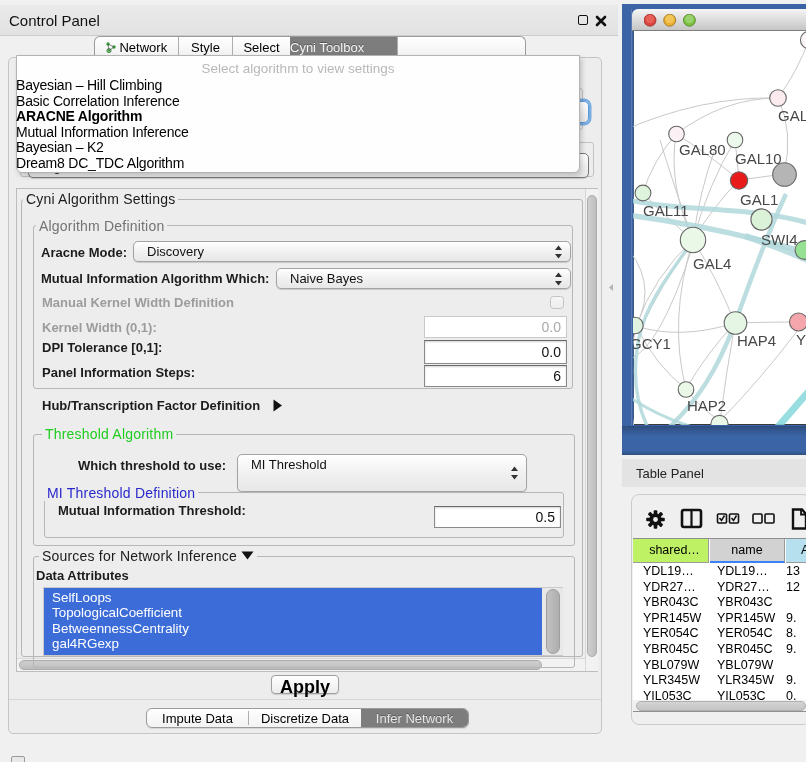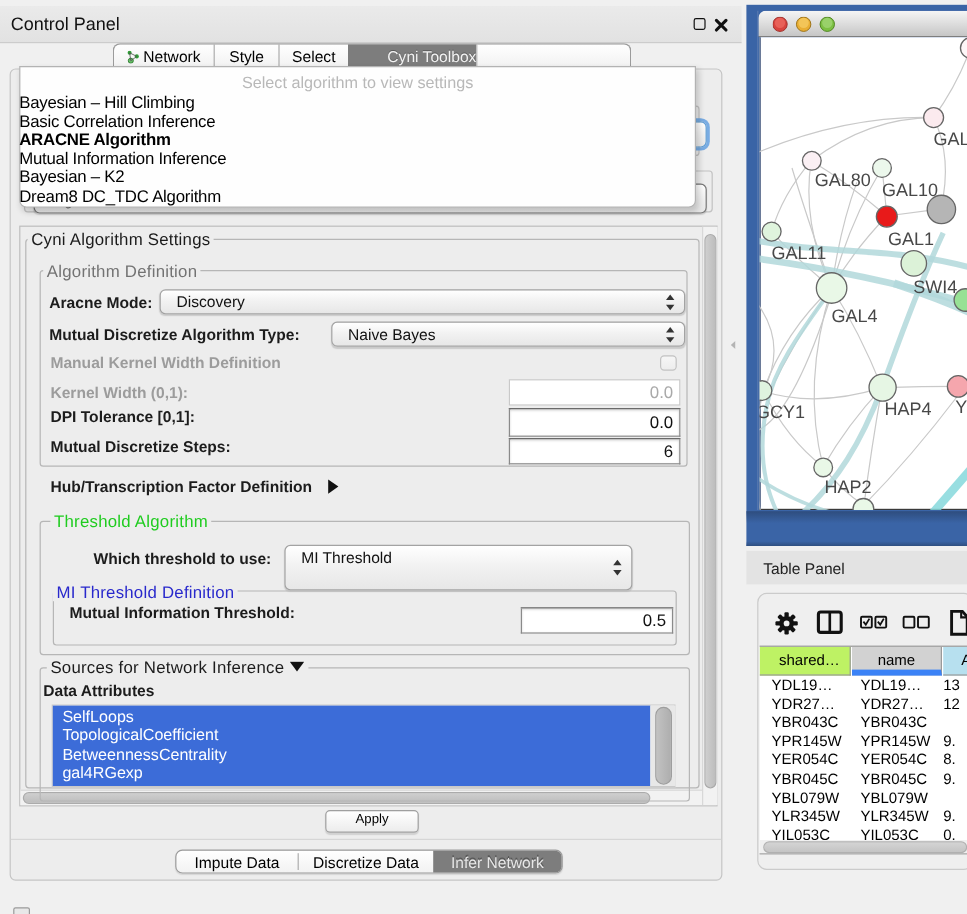--- a/index.html
+++ b/index.html
@@ -34,21 +34,21 @@
 
 <div class="abs" style="left:94px; top:36px; height:21px; background:linear-gradient(#ffffff,#f1f1f1); border:1px solid #9b9b9b; border-bottom:none; border-radius:6px 6px 0 0; display:flex;">
   <div style="width:84px; text-align:center; font-size:13px; padding-top:3px; border-right:1px solid #adadad;"><svg width="10" height="11" viewBox="0 0 10 11" style="vertical-align:-1px;">
         <circle cx="2" cy="2" r="1.7" fill="#2e9e35"></circle>
         <circle cx="8" cy="5" r="1.7" fill="#2e9e35"></circle>
         <circle cx="3" cy="8.6" r="2.1" fill="#6abf69" stroke="#2e7d32" stroke-width="0.8"></circle>
         <path d="M2 2 L8 5 L3 8.6 L2 2" stroke="#555" stroke-width="0.7" fill="none"></path>
       </svg> Network</div>
   <div style="width:54px; text-align:center; font-size:13px; padding-top:3px; border-right:1px solid #adadad;">Style</div>
   <div style="width:57px; text-align:center; font-size:13px; padding-top:3px;">Select</div>
-  <div style="width:107px; text-align:right; font-size:13px; padding-top:3px; background:#7d7d7d; color:#f3f3f3; text-shadow:0 -1px 0 rgba(0,0,0,0.3);">Cyni Toolbox</div>
+  <div style="width:107px; text-align:left; font-size:13px; padding-top:3px; background:#7d7d7d; color:#f3f3f3; text-shadow:0 -1px 0 rgba(0,0,0,0.3);">Cyni Toolbox</div>
   <div style="width:128px; text-align:center; font-size:13px; padding-top:20px; border-left:1px solid #adadad; border-radius:0 6px 0 0;">jActiveMNodules</div>
 </div>
 
 <div class="abs" style="left:8px; top:57px; width:594px; height:677px; background:#ededed; border:1px solid #c5c5c5; border-radius:5px;"></div>
 
 <div class="abs" style="left:20px; top:88px; width:563px; height:42px; border:1px solid #c2c2c2; border-radius:3px;"></div>
 <div class="abs" style="left:20px; top:142px; width:574px; height:35px; border:1px solid #c2c2c2; border-radius:3px;"></div>
 <div class="combo" style="left:28px; top:153px; width:561px; height:25px; border-color:#777;">
     <span class="ct" style="top:5px;">Algorithm</span>
   </div>
@@ -76,39 +76,39 @@
 
 <div class="lbl abs" style="left:41px; top:245px;">Aracne Mode:</div>
 <div class="combo" style="left:133px; top:241px; width:438px; height:21px;">
     <span class="ct">Discovery</span>
   <svg class="stepper" viewBox="0 0 9 14">
       <path d="M4.5 0.5 L8 5 L1 5 Z" fill="#333"></path>
       <path d="M4.5 13.5 L8 9 L1 9 Z" fill="#333"></path>
     </svg>
 </div>
 
-<div class="lbl abs" style="left:41px; top:271px;">Mutual Discretize Algorithm Type:</div>
+<div class="lbl abs" style="left:41px; top:271px;">Mutual Information Algorithm Which:</div>
 <div class="combo" style="left:276px; top:268px; width:295px; height:21px;">
     <span class="ct">Naive Bayes</span>
   <svg class="stepper" viewBox="0 0 9 14">
       <path d="M4.5 0.5 L8 5 L1 5 Z" fill="#333"></path>
       <path d="M4.5 13.5 L8 9 L1 9 Z" fill="#333"></path>
     </svg>
 </div>
 
 <div class="lbl dis abs" style="left:42px; top:295px;">Manual Kernel Width Definition</div>
 <div class="abs" style="left:550px; top:296px; width:14px; height:13px; border:1.5px solid #c2c2c2; border-radius:3.5px; background:linear-gradient(#f6f6f6,#ededed);"></div>
 
 <div class="lbl dis abs" style="left:42px; top:320px;">Kernel Width (0,1):</div>
 <div class="tf tf1 abs" style="left:424px; top:316px; width:143px; height:22px; color:#a9a9a9; padding-top:2px;">0.0</div>
 
 <div class="lbl abs" style="left:42px; top:340px;">DPI Tolerance [0,1]:</div>
 <div class="tf tf2 abs" style="left:424px; top:340px; width:143px; height:24px; padding-top:3px;">0.0</div>
 
-<div class="lbl abs" style="left:42px; top:365px;">Mutual Discretize Steps:</div>
+<div class="lbl abs" style="left:42px; top:365px;">Panel Information Steps:</div>
 <div class="tf tf2 abs" style="left:424px; top:365px; width:143px; height:22px; padding-top:2px;">6</div>
 
 <div class="lbl abs" style="left:42px; top:398px;">Hub/Transcription Factor Definition</div>
 <svg class="abs" style="left:272px; top:399px;" width="11" height="13" viewBox="0 0 11 13">
     <path d="M1.5 0.5 L10 6.5 L1.5 12.5 Z" fill="#111"></path>
   </svg>
 
 <div class="fs" style="left:33px; top:434px; width:542px; height:112px;"></div>
 <div class="leg" style="left:42px; top:426px; color:#1fcc1f;">Threshold Algorithm</div>
 
@@ -132,21 +132,21 @@
       <path d="M0.5 0.5 L12.5 0.5 L6.5 8.5 Z" fill="#111"></path>
     </svg></div>
 
 <div class="lbl abs" style="left:36px; top:568px;">Data Attributes</div>
 
 <div class="abs" style="left:43px; top:587px; width:520px; height:69px; background:#fff; border:1px solid #c9c9c9;"></div>
 <div class="abs" style="left:44px; top:588px; width:498px; height:67px; background:#3c6cd8; color:#fff; font-size:13.4px; padding:2px 0 0 8px; line-height:15.4px;">SelfLoops<br>TopologicalCoefficient<br>BetweennessCentrality<br>gal4RGexp</div>
 <div class="abs" style="left:542px; top:588px; width:21px; height:67px; background:#e8e8e8;"></div>
 <div class="abs" style="left:546px; top:589px; width:14px; height:65px; background:linear-gradient(90deg,#c2c2c2,#aeaeae); border:1px solid #9e9e9e; border-radius:7px;"></div>
 
-<div class="abs" style="left:271px; top:675px; width:78px; height:19px; background:linear-gradient(#ffffff,#ececec); border:1px solid #9f9f9f; border-radius:4px; text-align:center; font-size:11px; padding-top:1px; box-shadow:0 1px 1px rgba(0,0,0,0.12);">Apply</div>
+<div class="abs" style="left:271px; top:675px; width:68px; height:19px; background:linear-gradient(#ffffff,#ececec); border:1px solid #9f9f9f; border-radius:4px; text-align:center; font-size:18px; padding-top:1px; box-shadow:0 1px 1px rgba(0,0,0,0.12);font-weight:bold;">Apply</div>
 
 <div class="abs" style="left:9px; top:699px; width:592px; height:1px; background:#d6d6d6;"></div>
 
 <div class="abs" style="left:146px; top:708px; height:20px; background:linear-gradient(#ffffff,#f2f2f2); border:1px solid #9b9b9b; border-radius:6px; display:flex; box-shadow:0 1px 1px rgba(0,0,0,0.1);">
   <div style="width:101px; text-align:center; font-size:13px; padding-top:2px;">Impute Data</div>
   <div style="width:1px; background:#adadad; margin:2px 0;"></div>
   <div style="width:112px; text-align:center; font-size:13px; padding-top:2px;">Discretize Data</div>
   <div style="width:107px; text-align:center; font-size:13px; padding-top:2px; background:#7d7d7d; color:#e8e8e8; border-radius:0 5px 5px 0; text-shadow:0 -1px 0 rgba(0,0,0,0.3);">Infer Network</div>
 </div>
 
@@ -301,21 +301,21 @@
     <rect x="113" y="9" width="9" height="9" rx="1" stroke-width="1.6"></rect>
     <rect x="125" y="9" width="9" height="9" rx="1" stroke-width="1.6"></rect>
   </g>
 
   <path d="M153 4.5 L162 4.5 L166 9 L166 23.5 L153 23.5 Z" fill="none" stroke="#111" stroke-width="2.4"></path>
   <path d="M161 4.5 L161 9.5 L166 9.5" fill="none" stroke="#111" stroke-width="1.8"></path>
 </svg>
 
 <div class="abs" style="left:633px; top:538px; width:173px; height:174px; background:#fff; border-top:1px solid #8f8f8f; border-bottom:1px solid #8f8f8f; overflow:hidden; font-size:12.5px;">
   <div class="abs" style="left:0; top:0; width:76px; height:24px; background:#bef264; border-right:1px solid #9a9a9a; border-bottom:1px solid #9a9a9a; text-align:center; padding:4px 0 0 8px;">shared…</div>
-  <div class="abs" style="left:77px; top:0; width:75px; height:24px; background:#d2d2d2; border-right:1px solid #9a9a9a; border-bottom:5px solid #3b82f6; text-align:center; padding-top:4px;">name</div>
+  <div class="abs" style="left:77px; top:0; width:75px; height:24px; background:#d2d2d2; border-right:1px solid #9a9a9a; border-bottom:2px solid #3b82f6; text-align:center; padding-top:4px;">name</div>
   <div class="abs" style="left:153px; top:0; width:20px; height:24px; background:#b7e0ef; border-bottom:1px solid #9a9a9a; padding:4px 0 0 15px;">A</div>
   <div class="abs" style="left:0; top:25px; width:173px; line-height:15.6px;">
     <div style="padding-left:10px;">YDL19…<span style="position:absolute;left:84px;">YDL19…</span><span style="position:absolute;left:153px;">13</span></div>
     <div style="padding-left:10px;">YDR27…<span style="position:absolute;left:84px;">YDR27…</span><span style="position:absolute;left:153px;">12</span></div>
     <div style="padding-left:10px;">YBR043C<span style="position:absolute;left:84px;">YBR043C</span></div>
     <div style="padding-left:10px;">YPR145W<span style="position:absolute;left:84px;">YPR145W</span><span style="position:absolute;left:153px;">9.</span></div>
     <div style="padding-left:10px;">YER054C<span style="position:absolute;left:84px;">YER054C</span><span style="position:absolute;left:153px;">8.</span></div>
     <div style="padding-left:10px;">YBR045C<span style="position:absolute;left:84px;">YBR045C</span><span style="position:absolute;left:153px;">9.</span></div>
     <div style="padding-left:10px;">YBL079W<span style="position:absolute;left:84px;">YBL079W</span></div>
     <div style="padding-left:10px;">YLR345W<span style="position:absolute;left:84px;">YLR345W</span><span style="position:absolute;left:153px;">9.</span></div>

